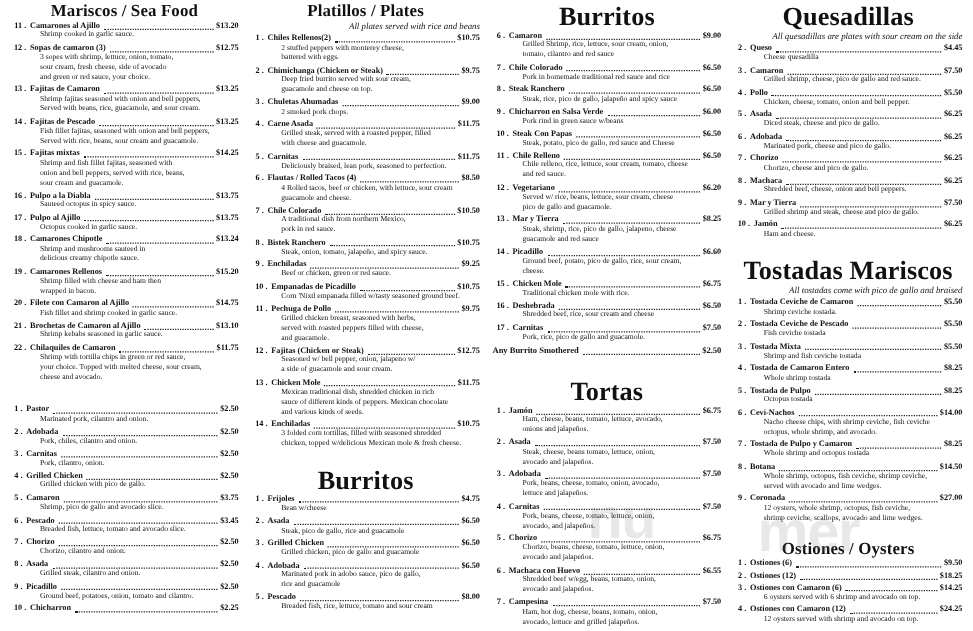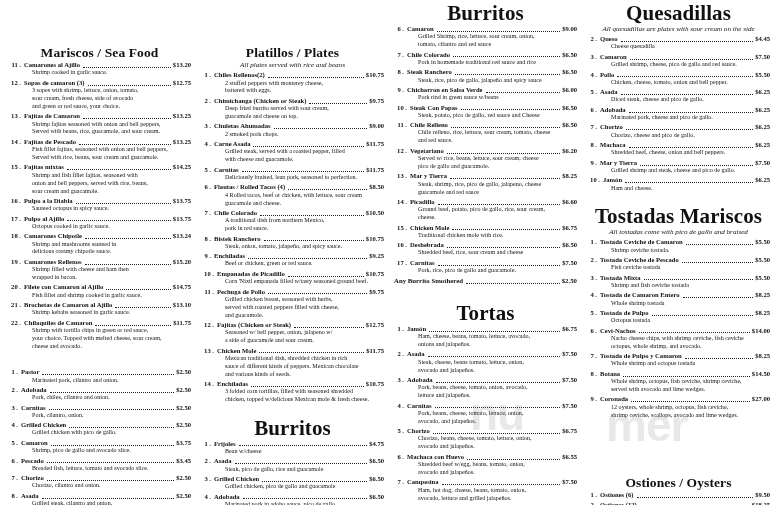--- a/index.html
+++ b/index.html
@@ -28,23 +28,23 @@
 
   .section-title {
     text-align: center;
     font-weight: bold;
     font-size: 21px;
     letter-spacing: .1px;
     line-height: 1.05;
     margin: 0 0 1px 0;
     font-family: "Liberation Serif", "DejaVu Serif", serif;
   }
-  .section-title.small { font-size: 13.5px; margin-top: 44px; }
+  .section-title.small { font-size: 13.5px; }
   .section-sub {
-    text-align: center;
+    text-align: right;
     font-style: italic;
     font-size: 7.1px;
     line-height: 1.15;
     margin: 0 0 2px 0;
   }
 
   .item { margin: 0 0 1.5px 0; }
   .item-line {
     display: flex;
     align-items: flex-end;

